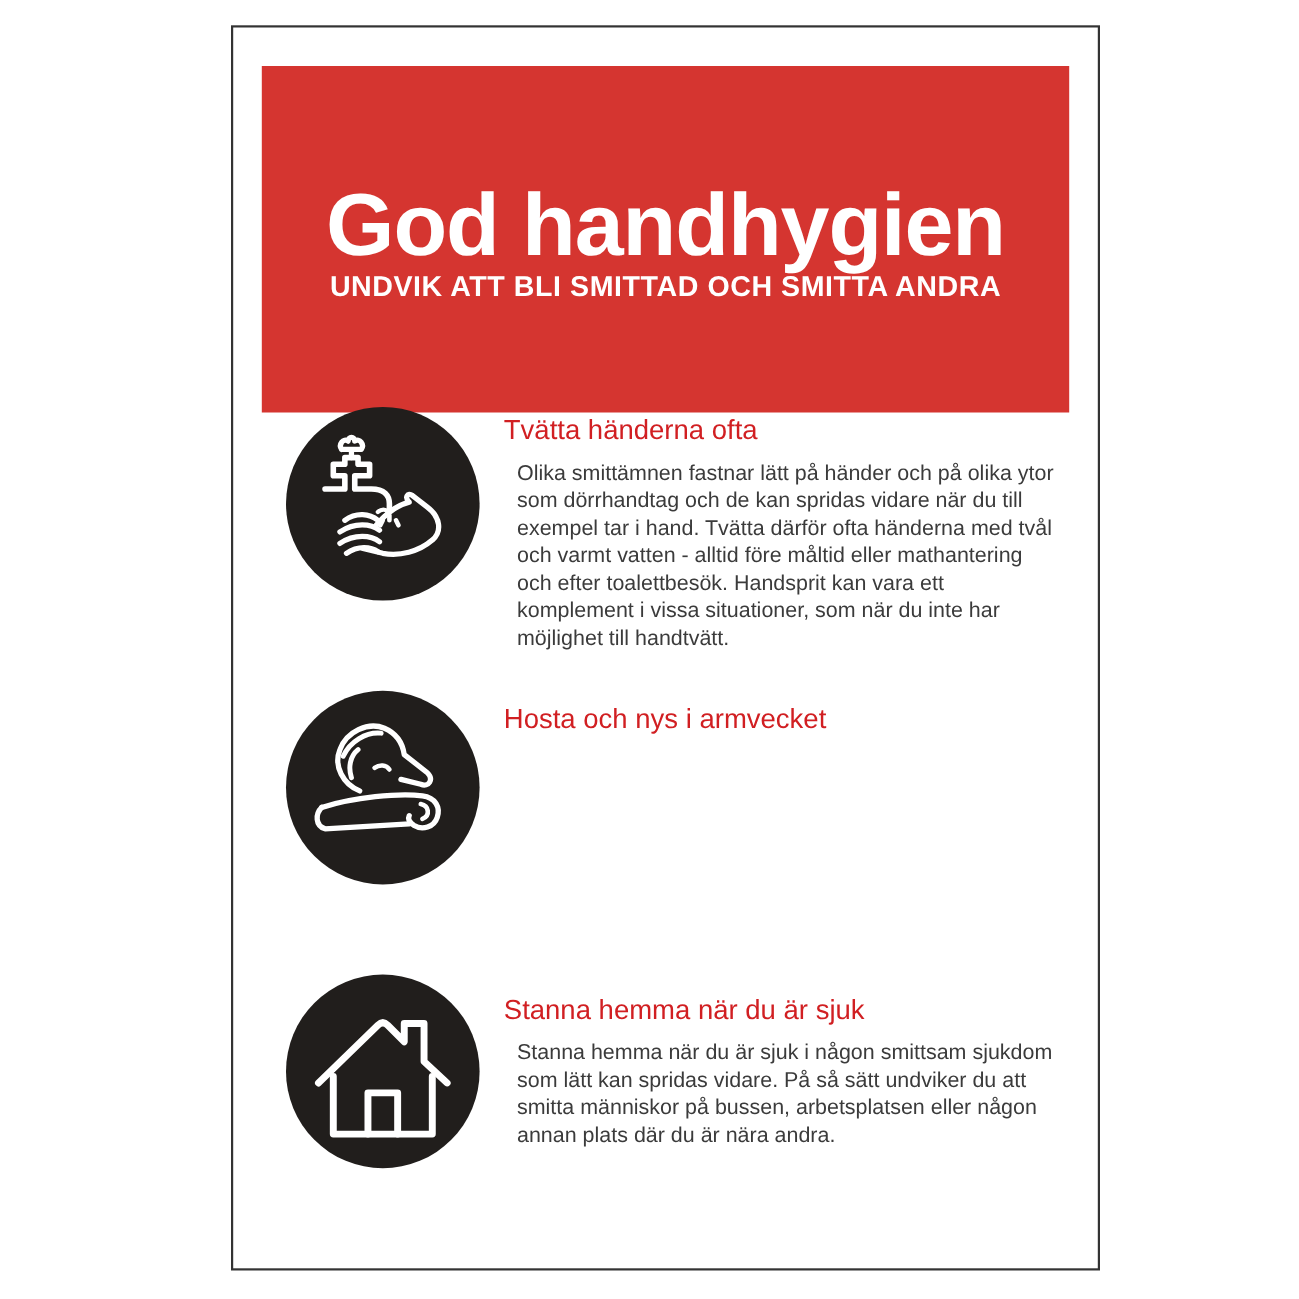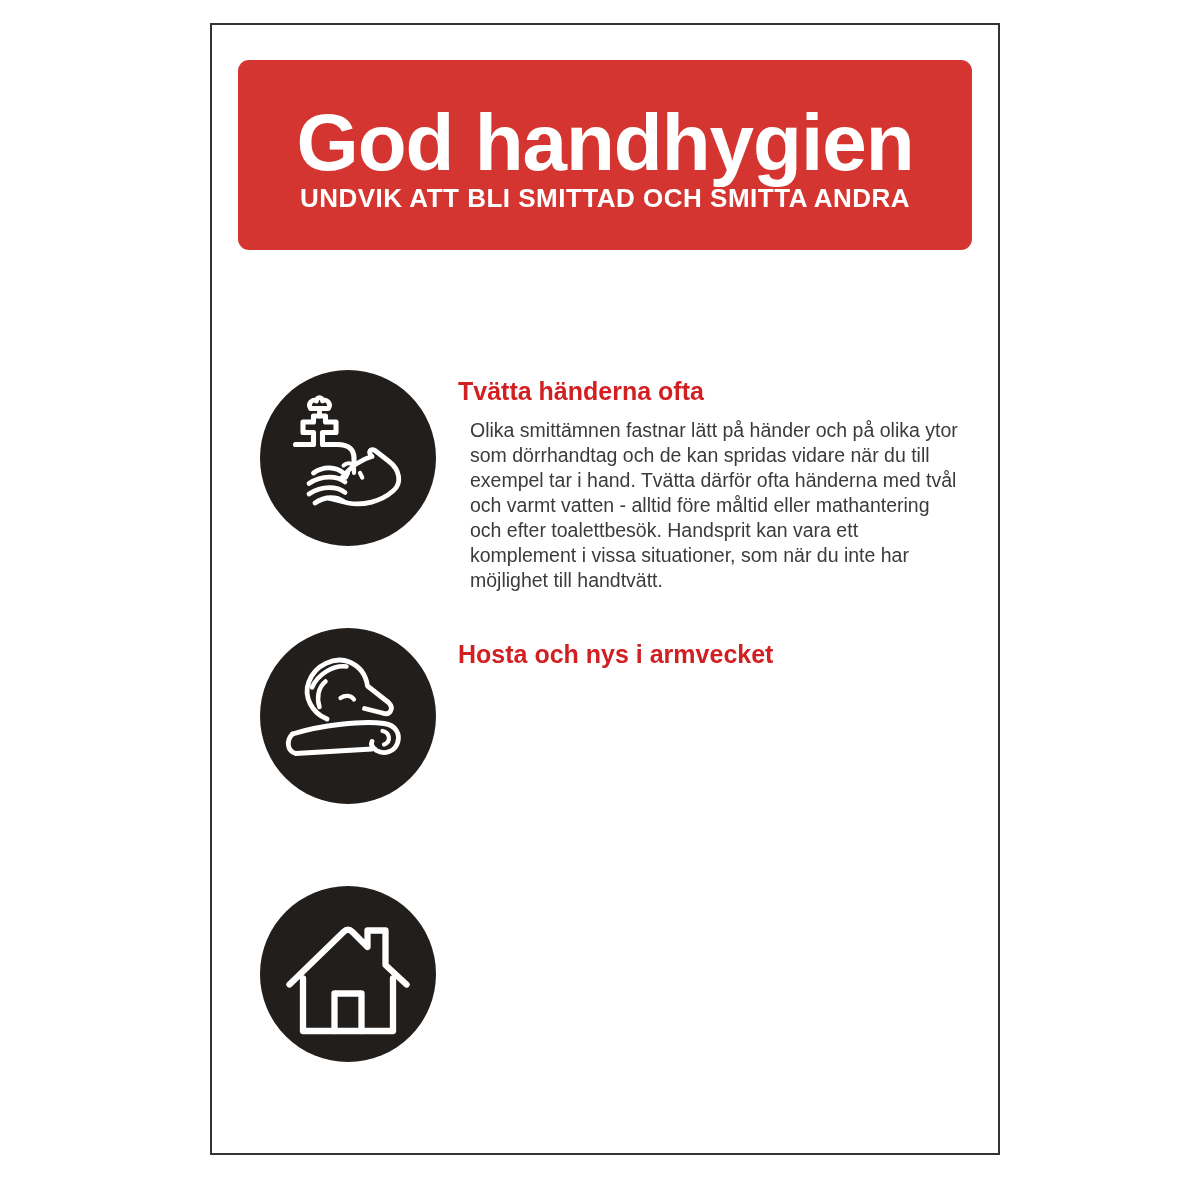--- a/index.html
+++ b/index.html
@@ -18,29 +18,28 @@
     height: 1132px;
     background: #ffffff;
     border: 2px solid #333333;
     box-sizing: border-box;
   }
   .banner {
     position: absolute;
     left: 26px;
     top: 35px;
     right: 26px;
-    height: 190px;
+    height: 315px;
     background: #d53530;
     display: flex;
     flex-direction: column;
     align-items: center;
     justify-content: center;
     padding-top: 6px;
     box-sizing: border-box;
-    border-radius: 11px;
   }
   .banner-title {
     color: #ffffff;
     font-size: 80px;
     font-weight: bold;
     letter-spacing: -1px;
     line-height: 1;
     margin: 0;
     white-space: nowrap;
   }
@@ -79,21 +78,21 @@
   .section-text {
     width: 525px;
     box-sizing: border-box;
   }
   .section-1 .section-text { padding-top: 8px; }
   .section-2 .section-text { padding-top: 13px; }
   .section-3 .section-text { padding-top: 19px; }
   .section-heading {
     color: #d11f22;
     font-size: 25px;
-    font-weight: bold;
+    font-weight: normal;
     margin: 0 0 6px 0;
     line-height: 1.1;
   }
   .section-body {
     color: #3b3b3b;
     font-size: 19.5px;
     line-height: 25px;
     margin: 12px;
   }
   .ico { fill: none; stroke: #ffffff; stroke-linecap: round; stroke-linejoin: round; }
@@ -159,15 +158,19 @@
     <div class="icon-circle">
       <svg viewBox="0 0 100 100">
 
         <path class="ico" stroke-width="4.2" d="M11,57 L47,22 Q50,19 53,22 L63,32 L63,21 L75,21 L75,44 L89,57"></path>
 
         <path class="ico" stroke-width="4.2" d="M20,53 L20,88 L80,88 L80,53"></path>
 
         <path class="ico" stroke-width="4.2" d="M41,88 L41,63 L59,63 L59,88"></path>
       </svg>
     </div>
+    <div class="section-text">
+      <h2 class="section-heading">Stanna hemma när du är sjuk</h2>
+      <p class="section-body">Stanna hemma när du är sjuk i någon smittsam sjukdom som lätt kan spridas vidare. På så sätt undviker du att smitta människor på bussen, arbetsplatsen eller någon annan plats där du är nära andra.</p>
+    </div>
   </div>
 
 </div>
 
 </body></html>

